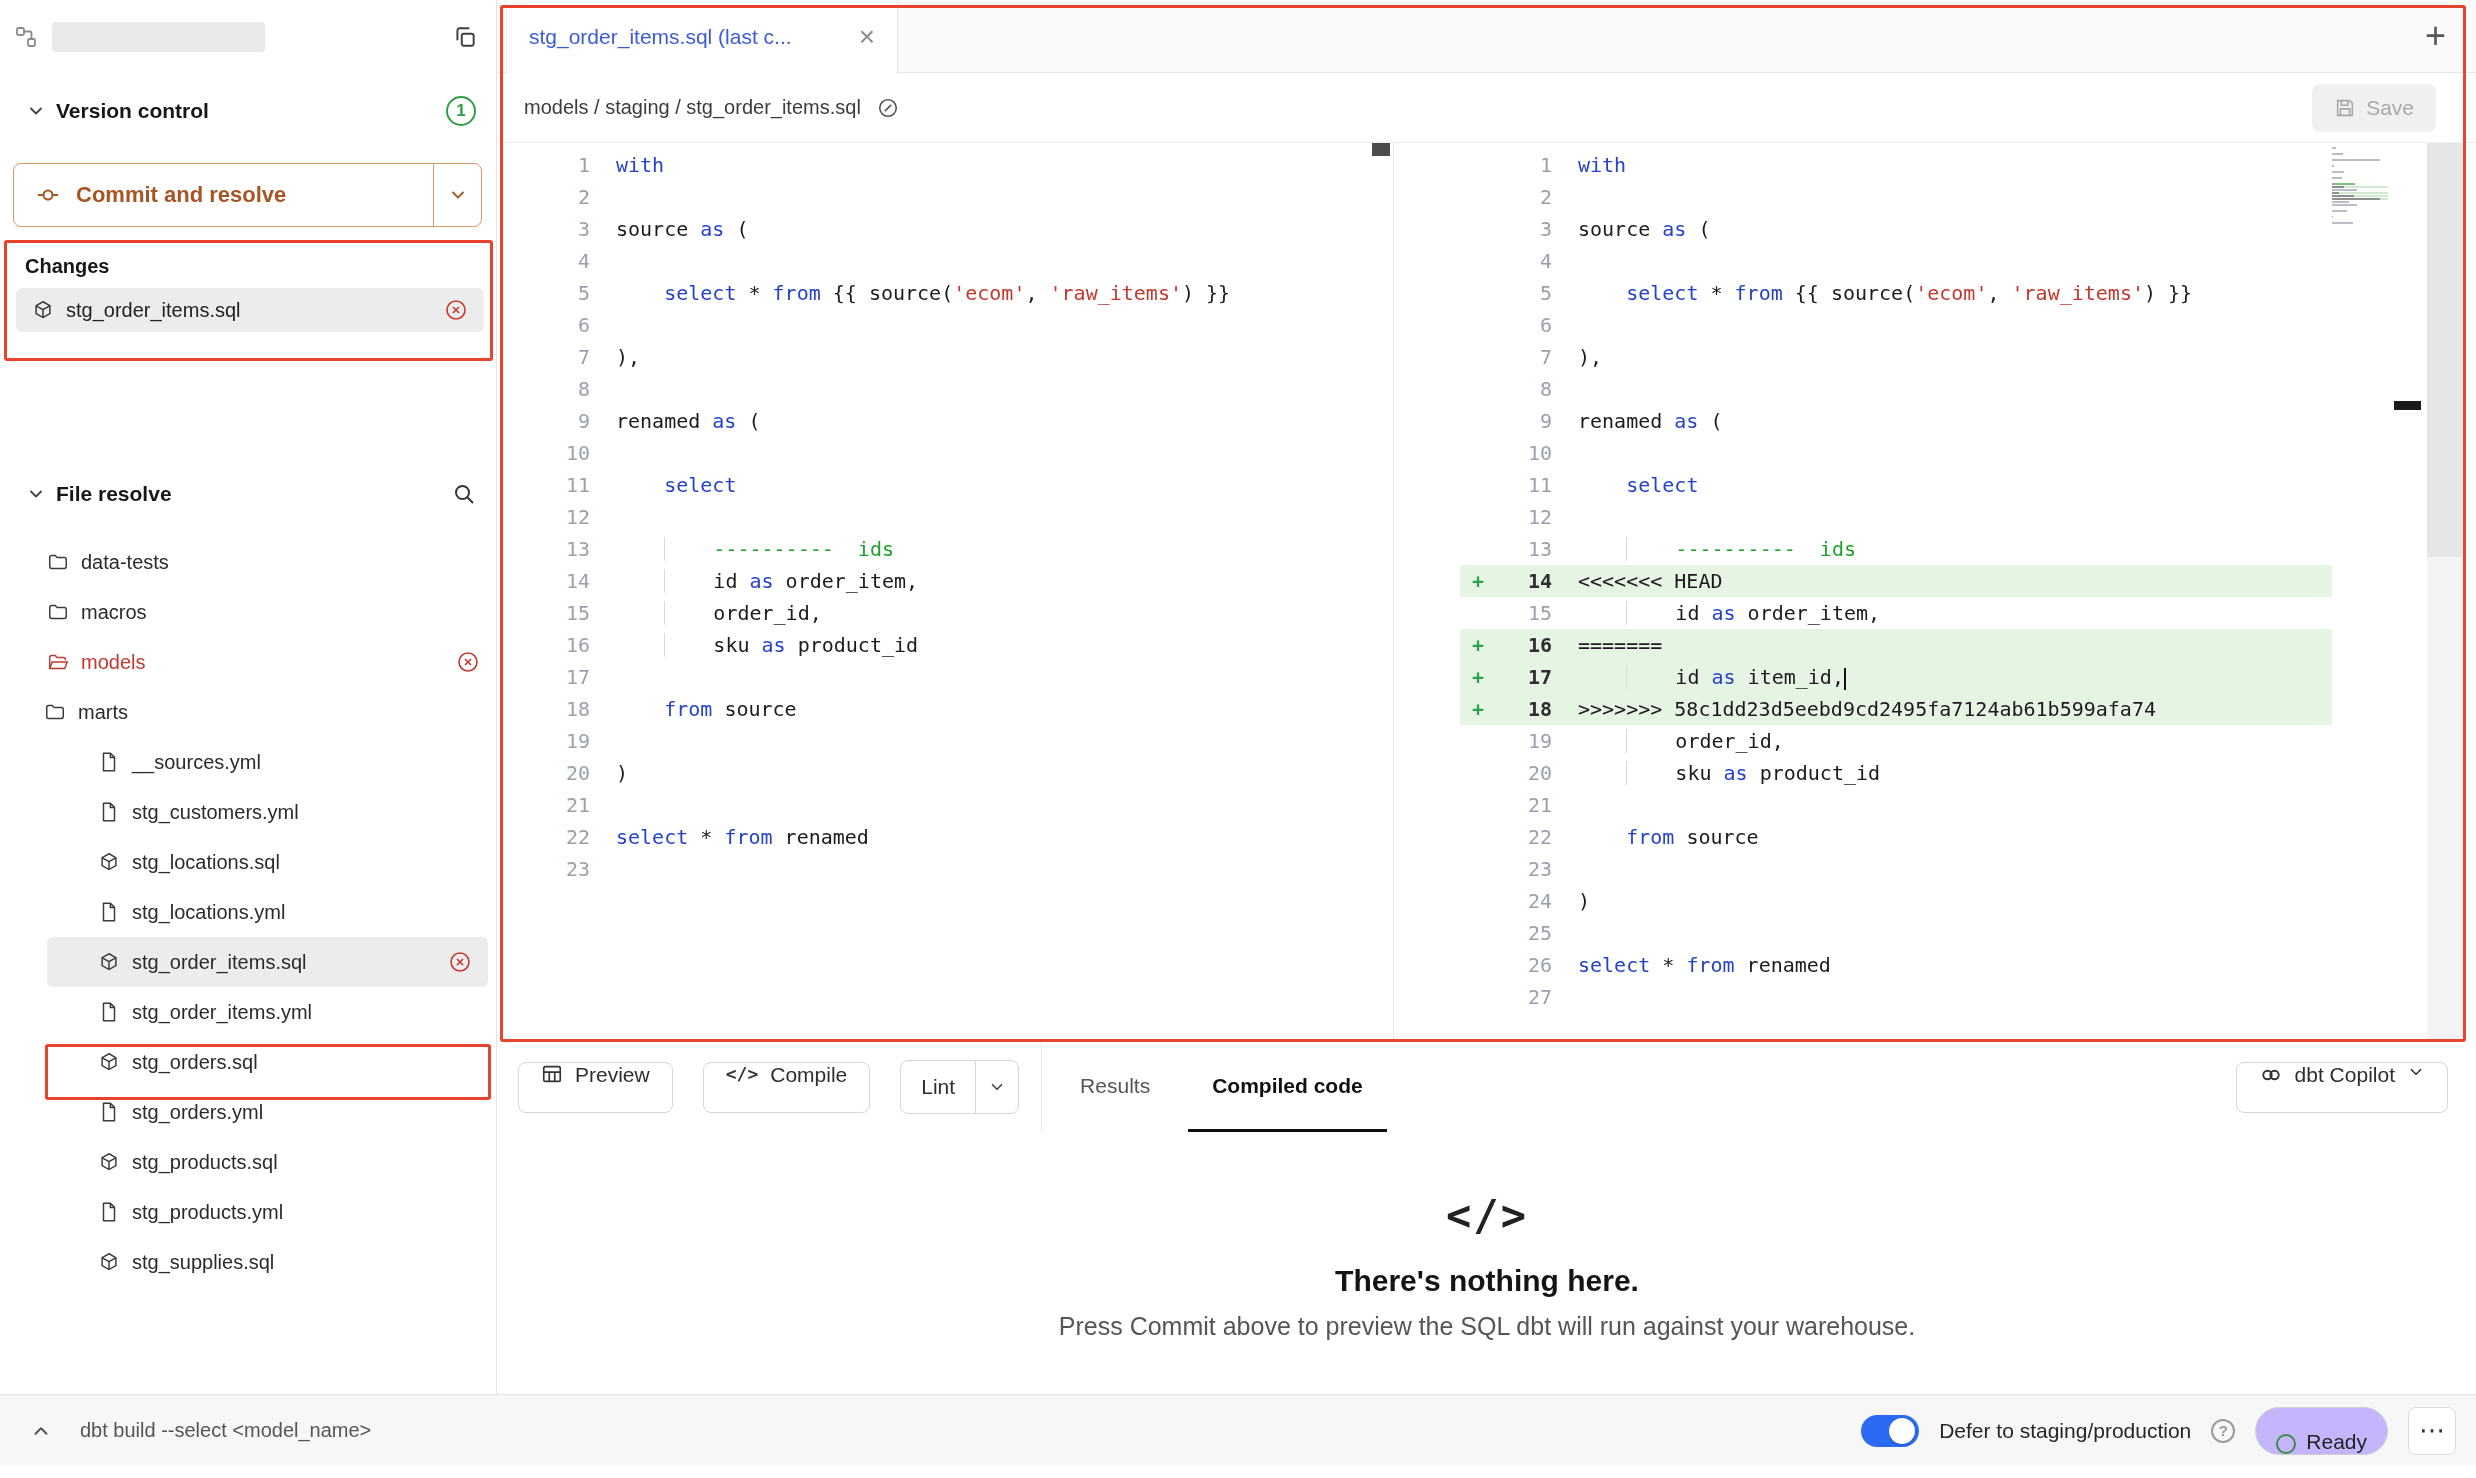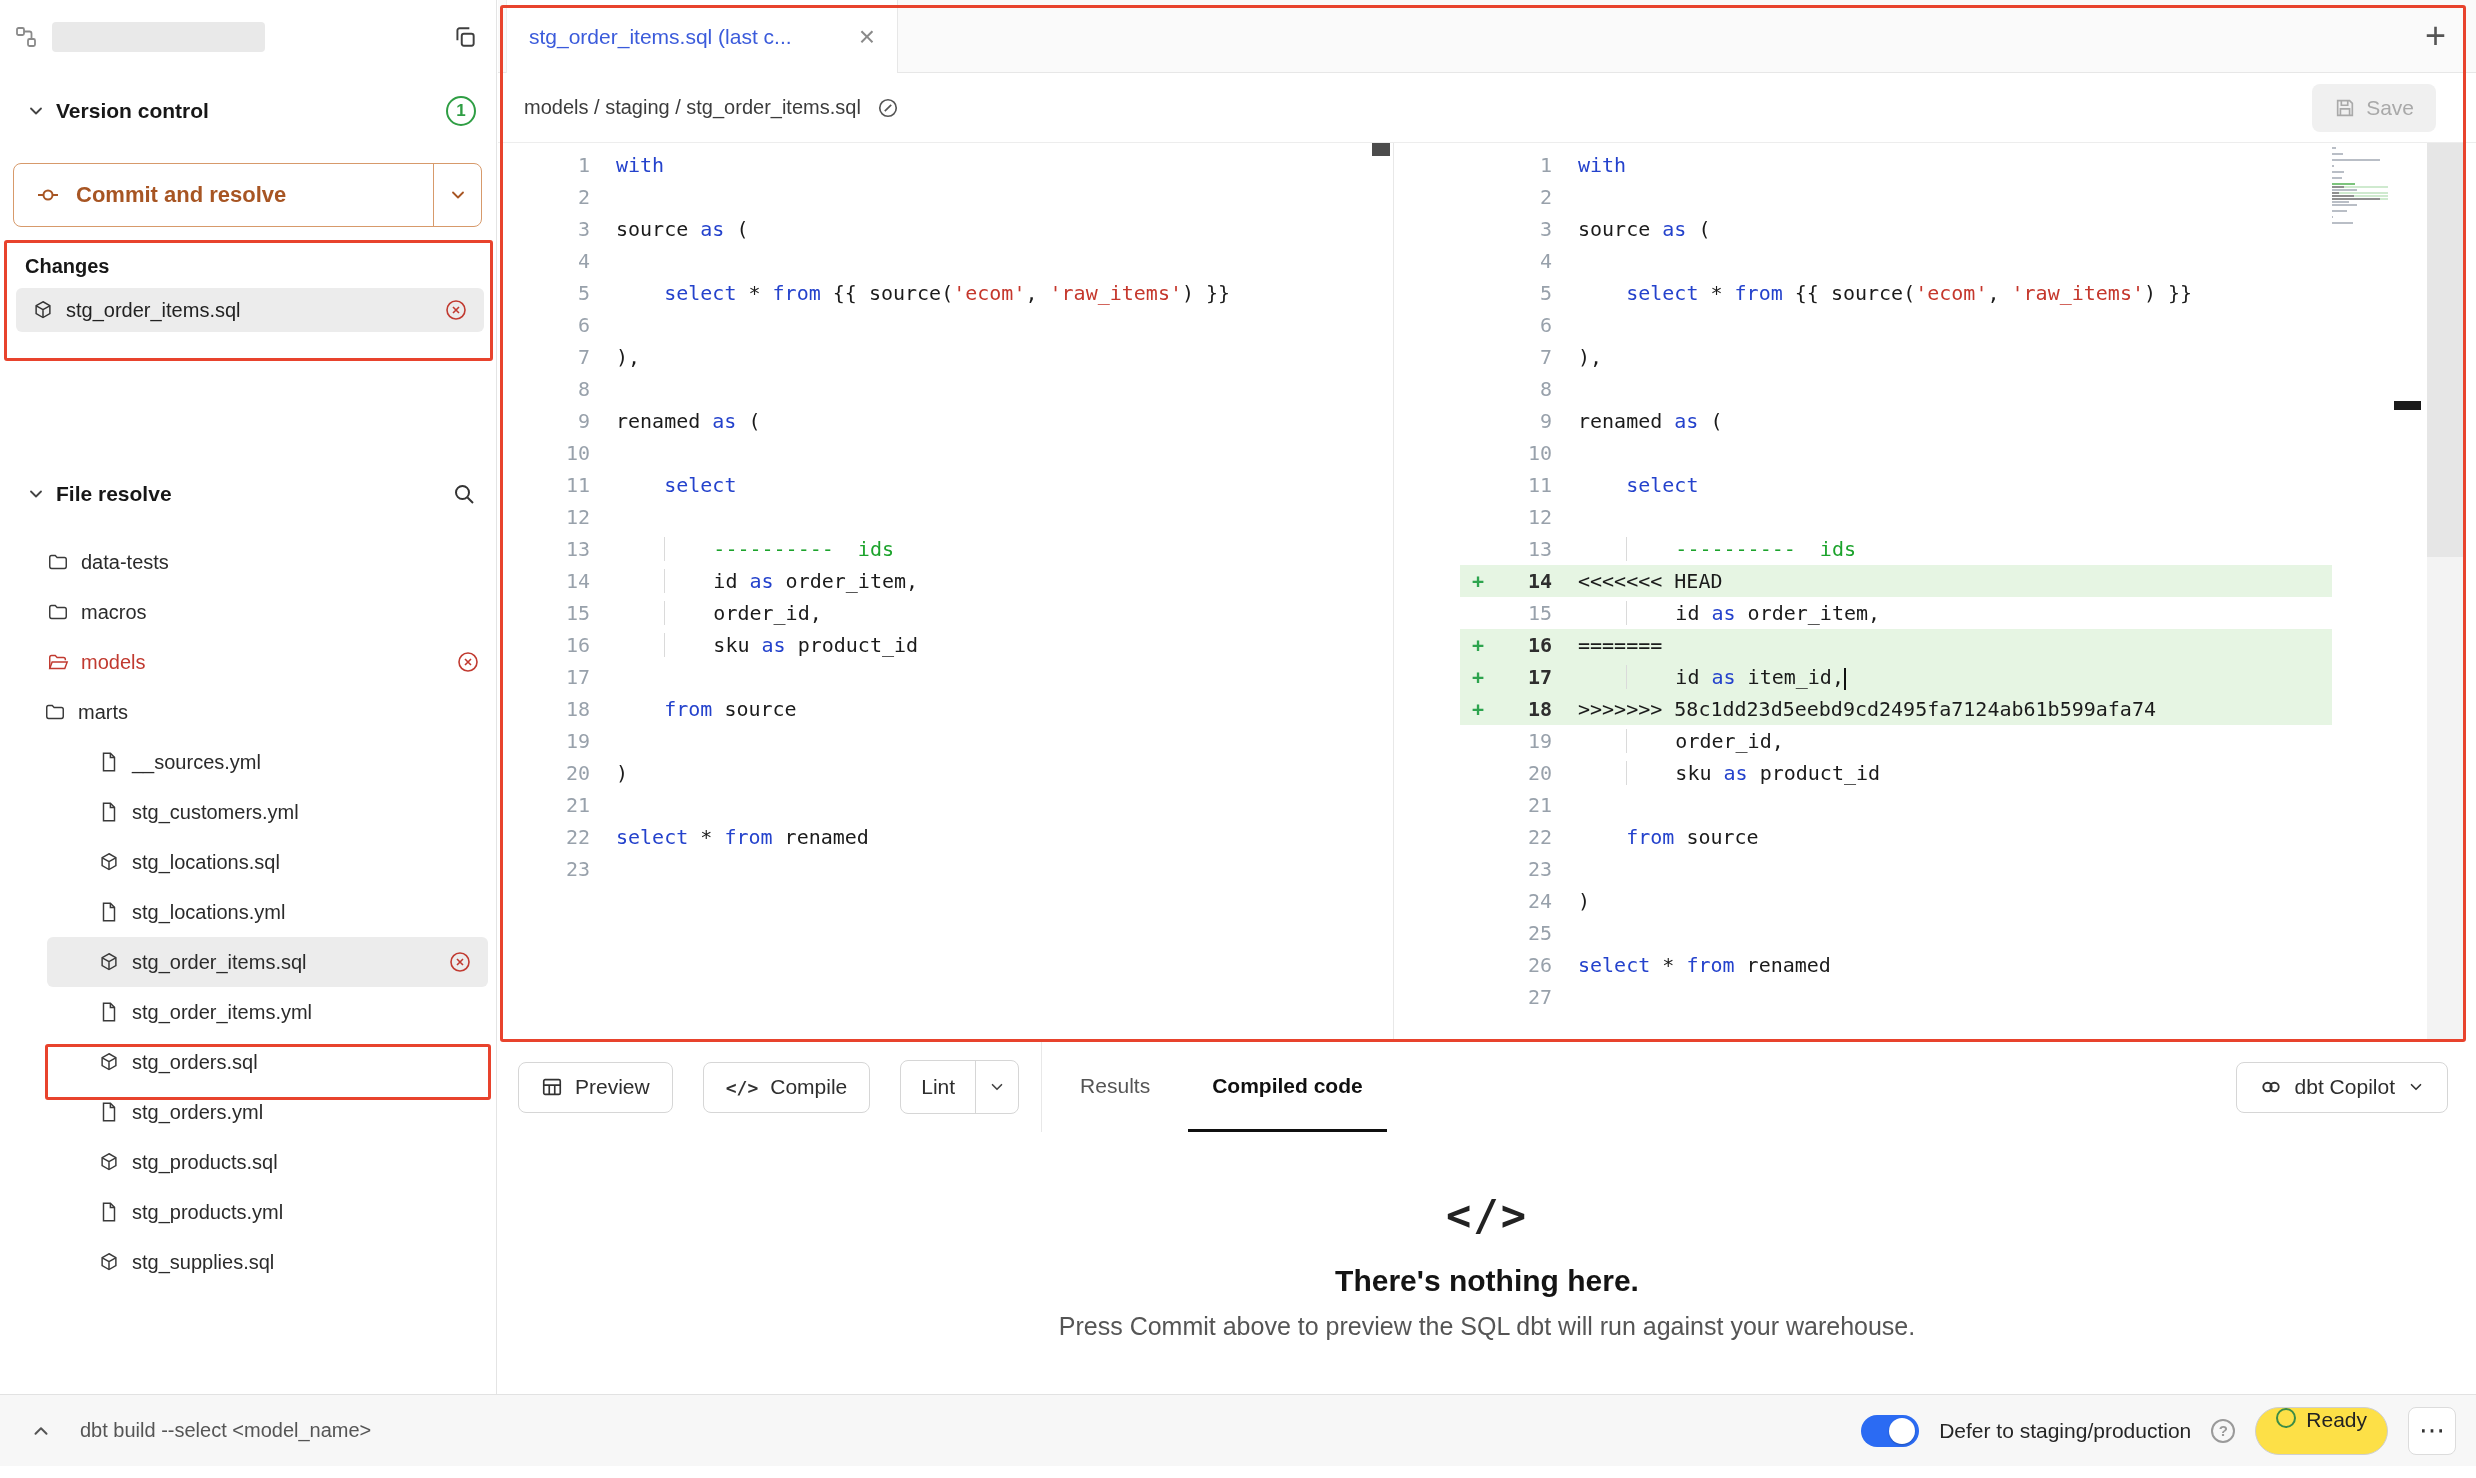--- a/index.html
+++ b/index.html
@@ -71,21 +71,21 @@
 .mini-row{height:2px;margin-bottom:1px;display:flex}
 .mini-row.mini-hl{background:#cfeacf}
 .mini-bar{height:2px}
 .scroll-spacer{width:39px;position:relative}
 .scroll-dash{position:absolute;left:6px;top:258px;width:27px;height:9px;background:#1b1b1b}
 .scrollbar{width:37px;margin-right:12px;background:#f3f3f3;position:relative}
 .thumb{position:absolute;left:0;right:0;top:0;height:46%;background:#e6e6e6}
 
 
 .toolbar{height:90px;display:flex;align-items:center;padding:0 28px 0 20px;background:#fff}
-.tbtn{height:51px;border:1px solid #d6d6d6;border-radius:8px;background:#fff;display:flex;align-items:center;gap:12px;padding:0 22px;font-size:21px;color:#2e2e2e;font-family:inherit;cursor:pointer}
+.tbtn{height:51px;border:1px solid #d6d6d6;border-radius:8px;background:#fff;display:flex;align-items:flex-start;gap:12px;padding:0 22px;font-size:21px;color:#2e2e2e;font-family:inherit;cursor:pointer}
 .tbtn+.tbtn{margin-left:30px}
 .tbtn .icon{color:#333}
 .code-glyph{font-family:"DejaVu Sans Mono",monospace;font-weight:700;font-size:18px;color:#333}
 .lint{margin-left:30px;display:flex;align-items:stretch;height:54px;border:1px solid #d6d6d6;border-radius:8px;background:#fff;font-size:21px;color:#2e2e2e;cursor:pointer}
 .lint-label{display:flex;align-items:center;padding:0 20px}
 .lint-caret{display:flex;align-items:center;padding:0 12px;border-left:1px solid #d6d6d6;color:#444}
 .toolbar-divider{width:1px;height:90px;background:#e8e8e8;margin-left:22px}
 .panel-tab{height:90px;display:flex;align-items:center;padding:0 24px;margin-left:14px;font-size:21px;color:#555;border-bottom:3px solid transparent;cursor:pointer}
 .panel-tab.active{color:#101010;font-weight:700;border-bottom-color:#101010}
 .copilot{margin-left:auto}
@@ -96,21 +96,21 @@
 
 
 .statusbar{position:absolute;left:0;right:0;bottom:12px;height:72px;background:#f7f7f7;border-top:1px solid #e2e2e2;display:flex;align-items:center;padding:0 20px 0 30px}
 .collapse{color:#555;margin-right:28px;cursor:pointer}
 .cmd{font-size:20px;color:#555}
 .sb-right{margin-left:auto;display:flex;align-items:center;gap:20px}
 .toggle{width:58px;height:32px;border-radius:16px;background:var(--toggle,#2b6bf3);position:relative;cursor:pointer}
 .knob{position:absolute;top:3px;right:4px;width:26px;height:26px;border-radius:50%;background:#fff;box-shadow:0 1px 2px rgba(0,0,0,.25)}
 .defer{font-size:21px;color:#262626}
 .help{width:24px;height:24px;border-radius:50%;border:2px solid #9a9a9a;color:#9a9a9a;font-size:15px;font-weight:700;display:flex;align-items:center;justify-content:center;cursor:pointer}
-.ready{height:48px;border:1px solid #cfcfcf;border-radius:24px;background:#fde047;display:flex;align-items:flex-start;gap:10px;padding:0 20px;font-size:21px;color:#222;font-family:inherit;cursor:pointer}
+.ready{height:48px;border:1px solid #cfcfcf;border-radius:24px;background:#c4b5fd;display:flex;align-items:flex-end;gap:10px;padding:0 20px;font-size:21px;color:#222;font-family:inherit;cursor:pointer}
 .ready-dot{width:20px;height:20px;border:2.5px solid #3c8c46;border-radius:50%}
 .more{width:48px;height:48px;border:1px solid #dcdcdc;border-radius:8px;background:#fff;display:flex;align-items:center;justify-content:center;font-size:26px;color:#333;font-family:inherit;cursor:pointer}
 
 
 .annot{position:absolute;border:3px solid var(--annot,#e8432d);border-radius:3px;pointer-events:none;z-index:60}
 #annot-editor{left:500px;top:5px;width:1966px;height:1037px}
 #annot-changes{left:4px;top:240px;width:489px;height:121px}
 #annot-file{left:45px;top:1044px;width:446px;height:56px}
 </style>
 </head>

